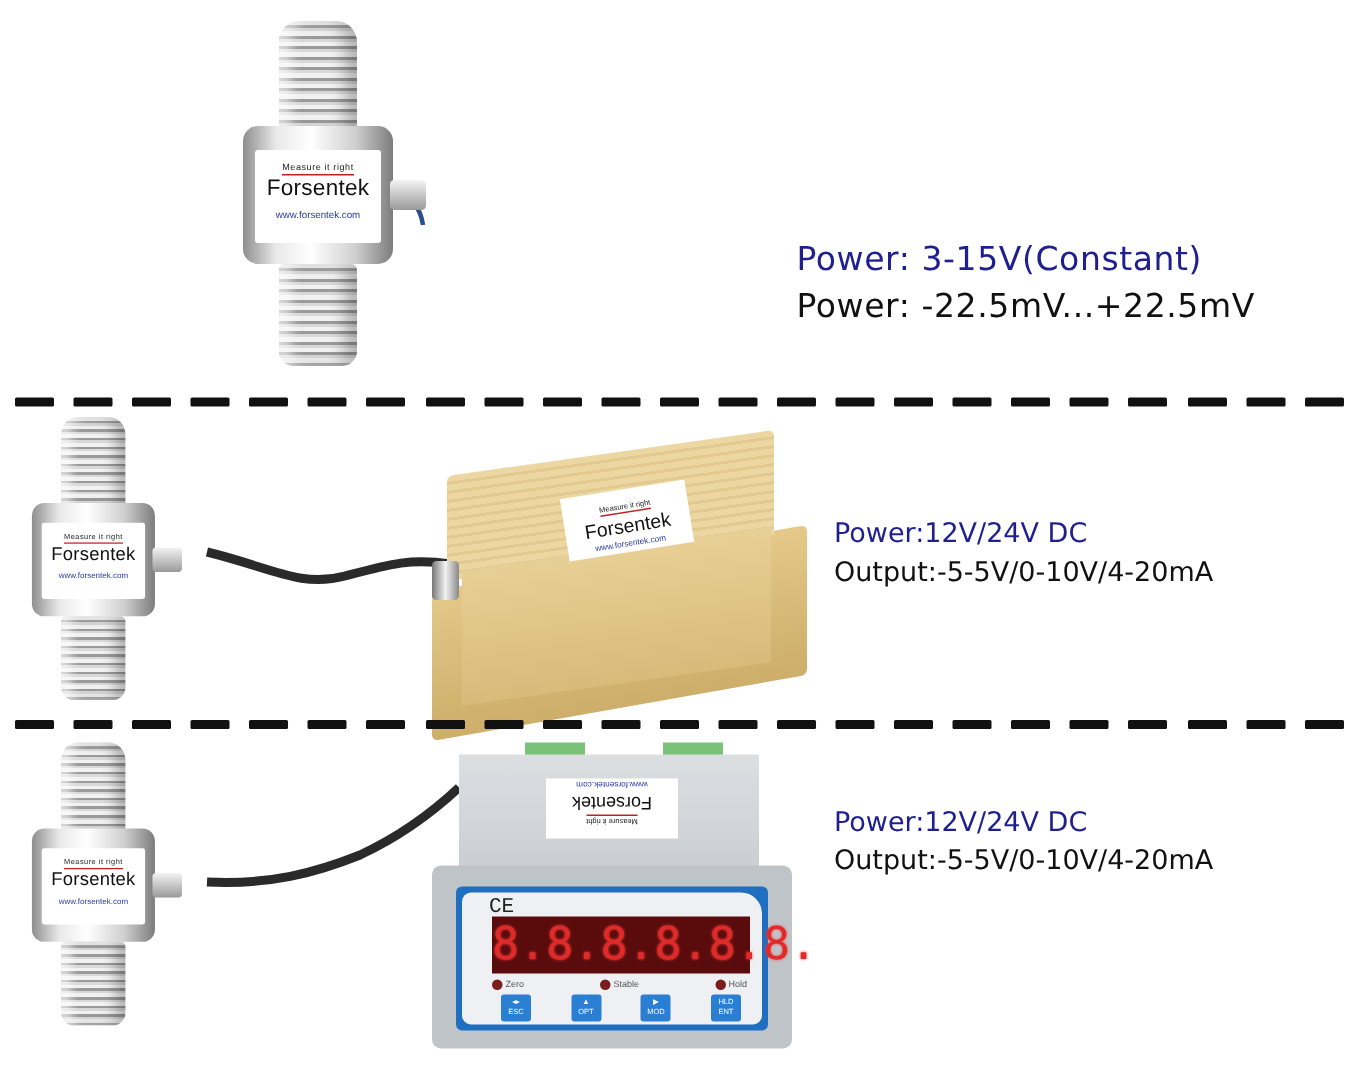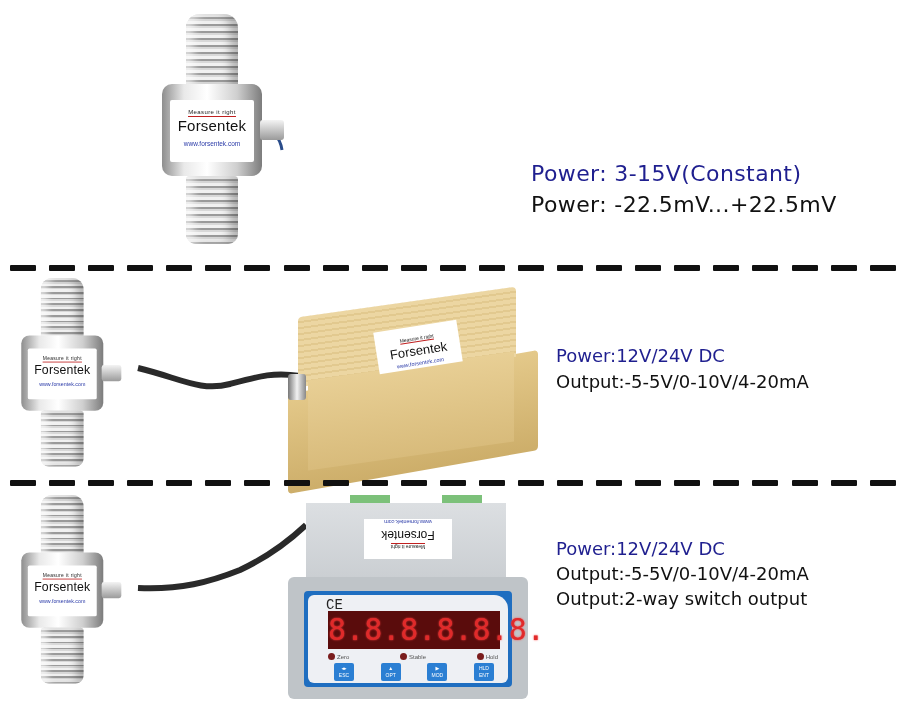--- a/index.html
+++ b/index.html
@@ -259,14 +259,13 @@
     <div class="key">
       <div>HLD</div>
       <div>ENT</div>
     </div>
   </div>
 </div>
 
 <div class="spec spec3">
   <span class="line power">Power:12V/24V DC</span>
   <span class="line">Output:-5-5V/0-10V/4-20mA</span>
-  <span class="line">Output:2-way switch output</span>
 </div>
 
 </body></html>

